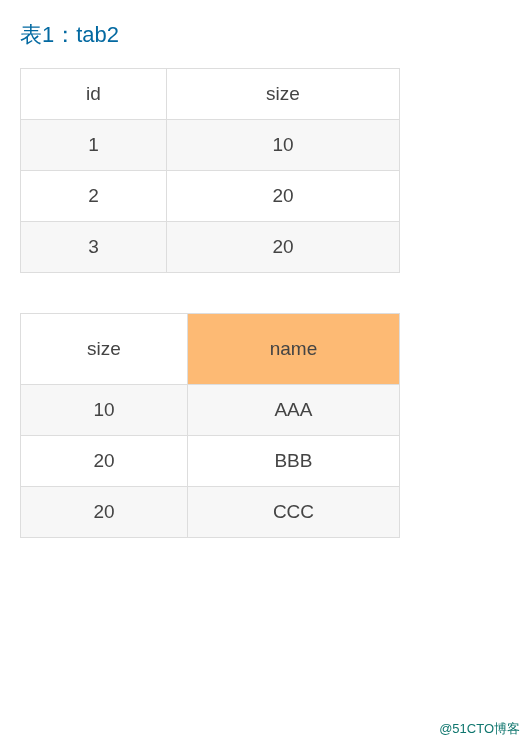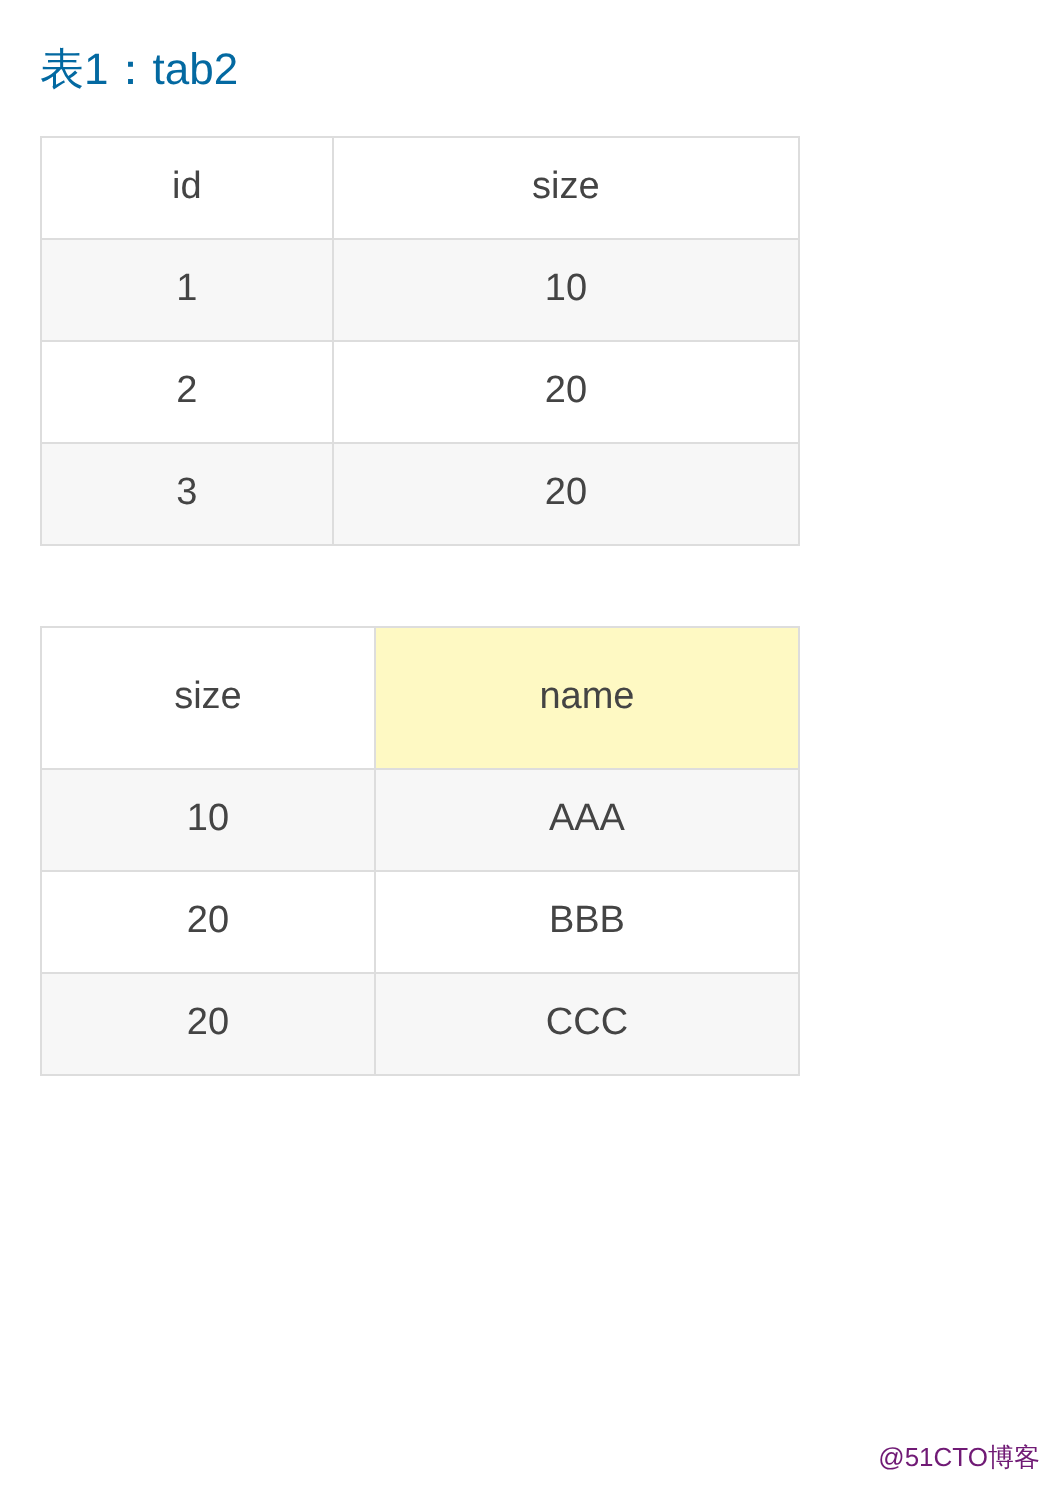--- a/index.html
+++ b/index.html
@@ -36,30 +36,30 @@
       color: #444444;
       font-weight: 400;
     }
     th {
       background: #ffffff;
     }
     .row-shaded {
       background: #f7f7f7;
     }
     .header-shaded {
-      background: #fef9c3;
+      background: #fdba74;
     }
     .table2 th.size-header {
       padding: 24px 8px;
     }
     .watermark {
       position: absolute;
       bottom: 6px;
       right: 10px;
-      color: #701a75;
+      color: #0f766e;
       font-size: 13px;
     }
   </style>
 </head>
 <body>
 
 <div class="section">
   <h2 class="heading">表1：tab2</h2>
   <table class="table1">
     <thead>

